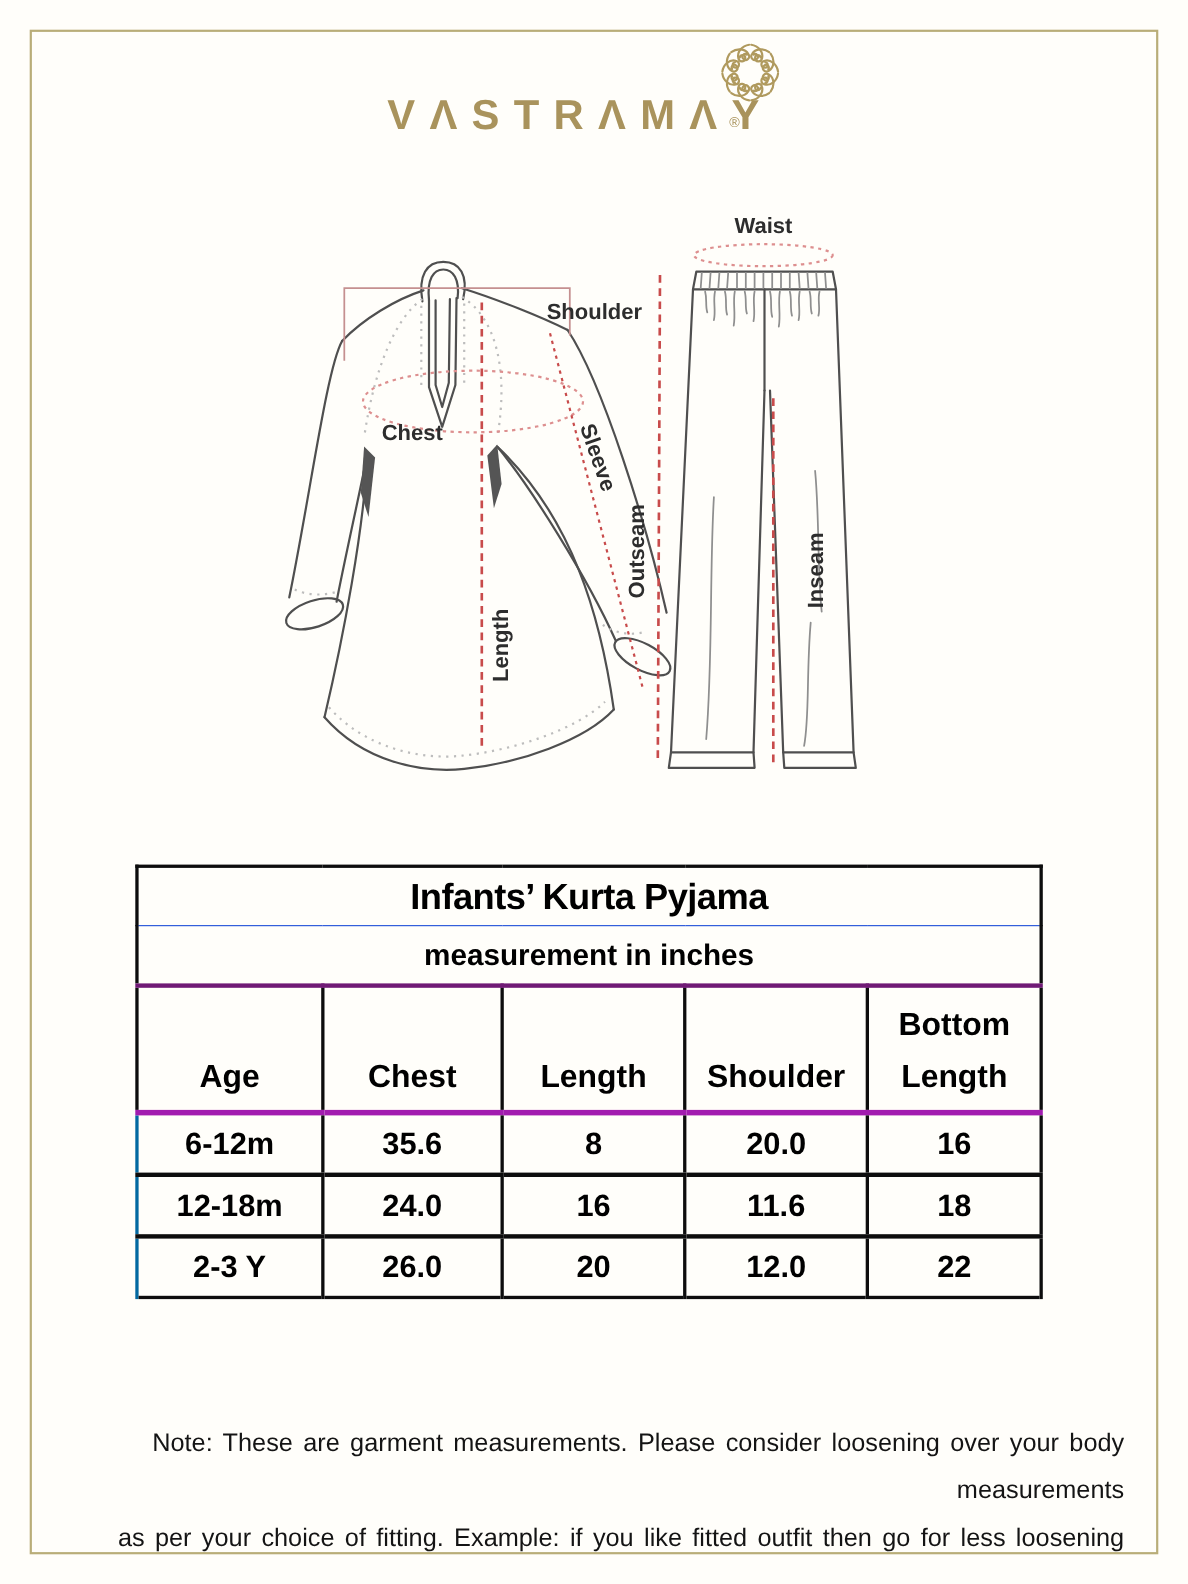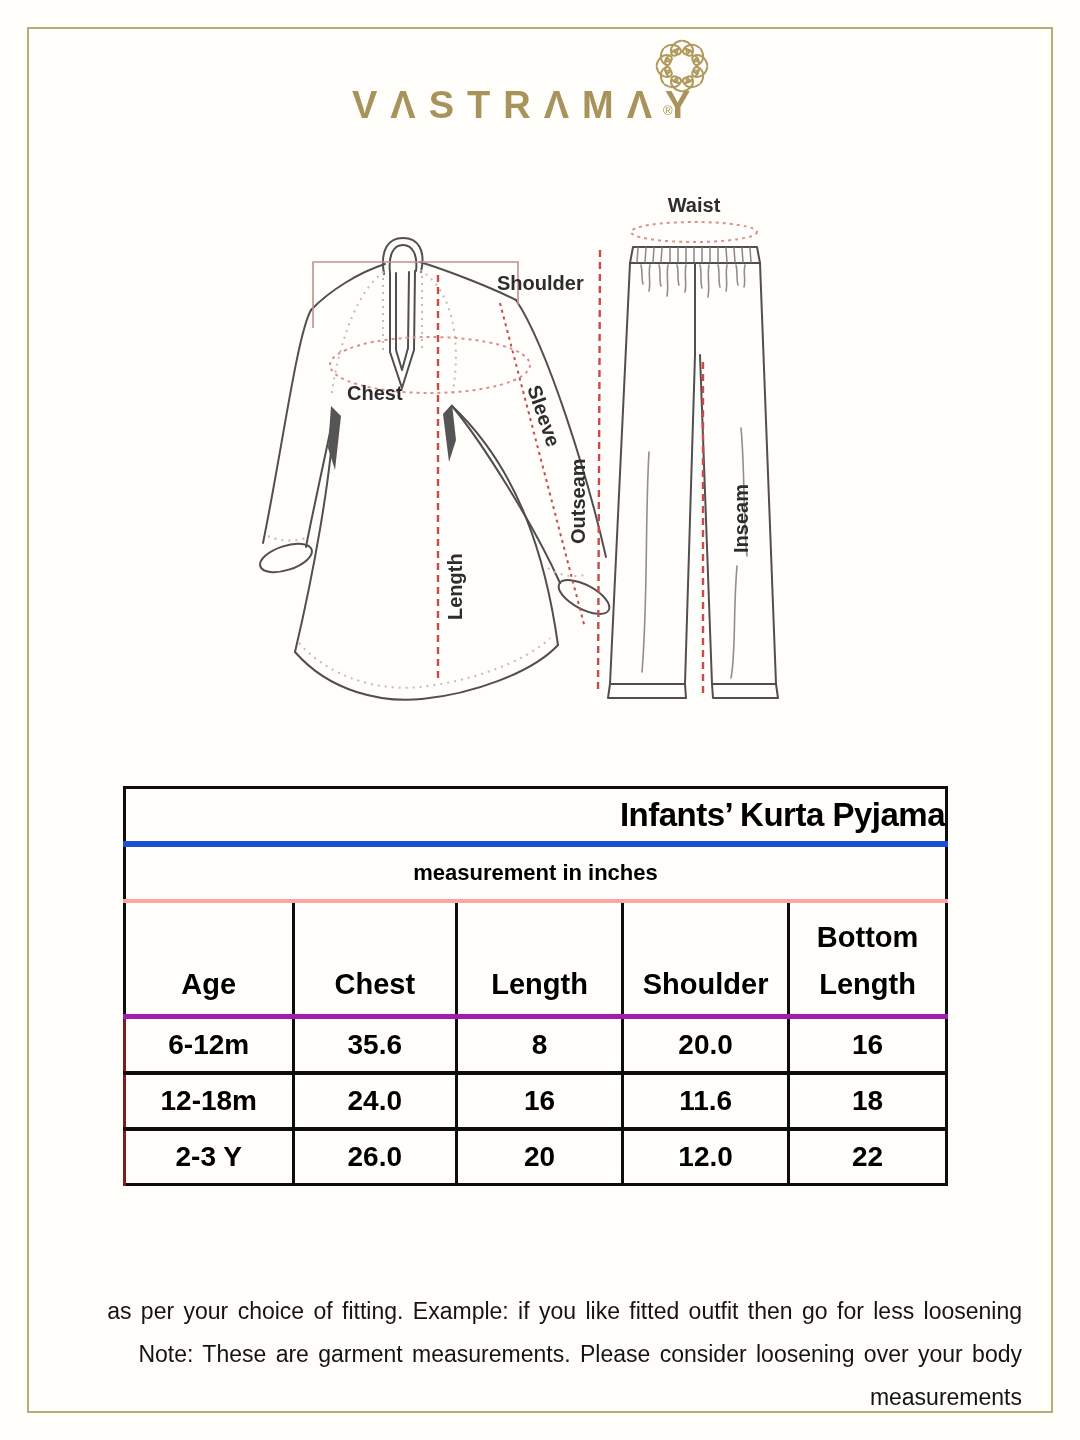--- a/index.html
+++ b/index.html
@@ -35,36 +35,36 @@
   .g-shadow{fill:#555;stroke:none;}
 
   
   .size-table{
     position:absolute;left:123px;top:786px;width:825px;
     border-collapse:collapse;table-layout:fixed;color:#000;
     font-family:"Liberation Sans",sans-serif;
   }
   .size-table td{text-align:center;padding:0;}
   .row-title td{
-    border-bottom:6px solid #1d4ed8;height:52px;
-    font-size:33px;font-weight:700;letter-spacing:-0.5px;text-align:right;
+    border-bottom:1px solid #1d4ed8;height:52px;
+    font-size:33px;font-weight:700;letter-spacing:-0.5px;
   }
   .row-subtitle td{
-    border-bottom:4px solid #fca5a5;height:52px;
-    font-size:22px;font-weight:700;
+    border-bottom:4px solid #701a75;height:52px;
+    font-size:27px;font-weight:700;
   }
   .row-header td{
     border-left:3px solid #0d0d0d;border-right:3px solid #0d0d0d;
     border-bottom:5px solid #a21caf;height:104px;
     vertical-align:bottom;padding-bottom:7px;
     font-size:29px;font-weight:700;line-height:1.6;
   }
   .row-header td span{display:block;}
   .row-data td{
-    border-left:3px solid #7f1d1d;border-right:3px solid #0d0d0d;
+    border-left:3px solid #0369a1;border-right:3px solid #0d0d0d;
     border-bottom:4px solid #0d0d0d;height:52px;
     font-size:28px;font-weight:700;vertical-align:middle;
   }
   .row-data:last-child td{border-bottom:none;}
   .size-table{border:3px solid #0d0d0d;}
 
   
   .note{
     position:absolute;left:52px;width:970px;top:1290px;
     font-size:23px;line-height:43px;color:#141414;
@@ -248,15 +248,15 @@
     <td>2-3 Y</td>
     <td>26.0</td>
     <td>20</td>
     <td>12.0</td>
     <td>22</td>
   </tr>
 </tbody>
   </table>
 
 <div class="note">
+  <span>Note: These are garment measurements. Please consider loosening over your body measurements</span>
   <span>as per your choice of fitting. Example: if you like fitted outfit then go for less loosening</span>
-  <span>Note: These are garment measurements. Please consider loosening over your body measurements</span>
 </div>
 
 </body></html>

